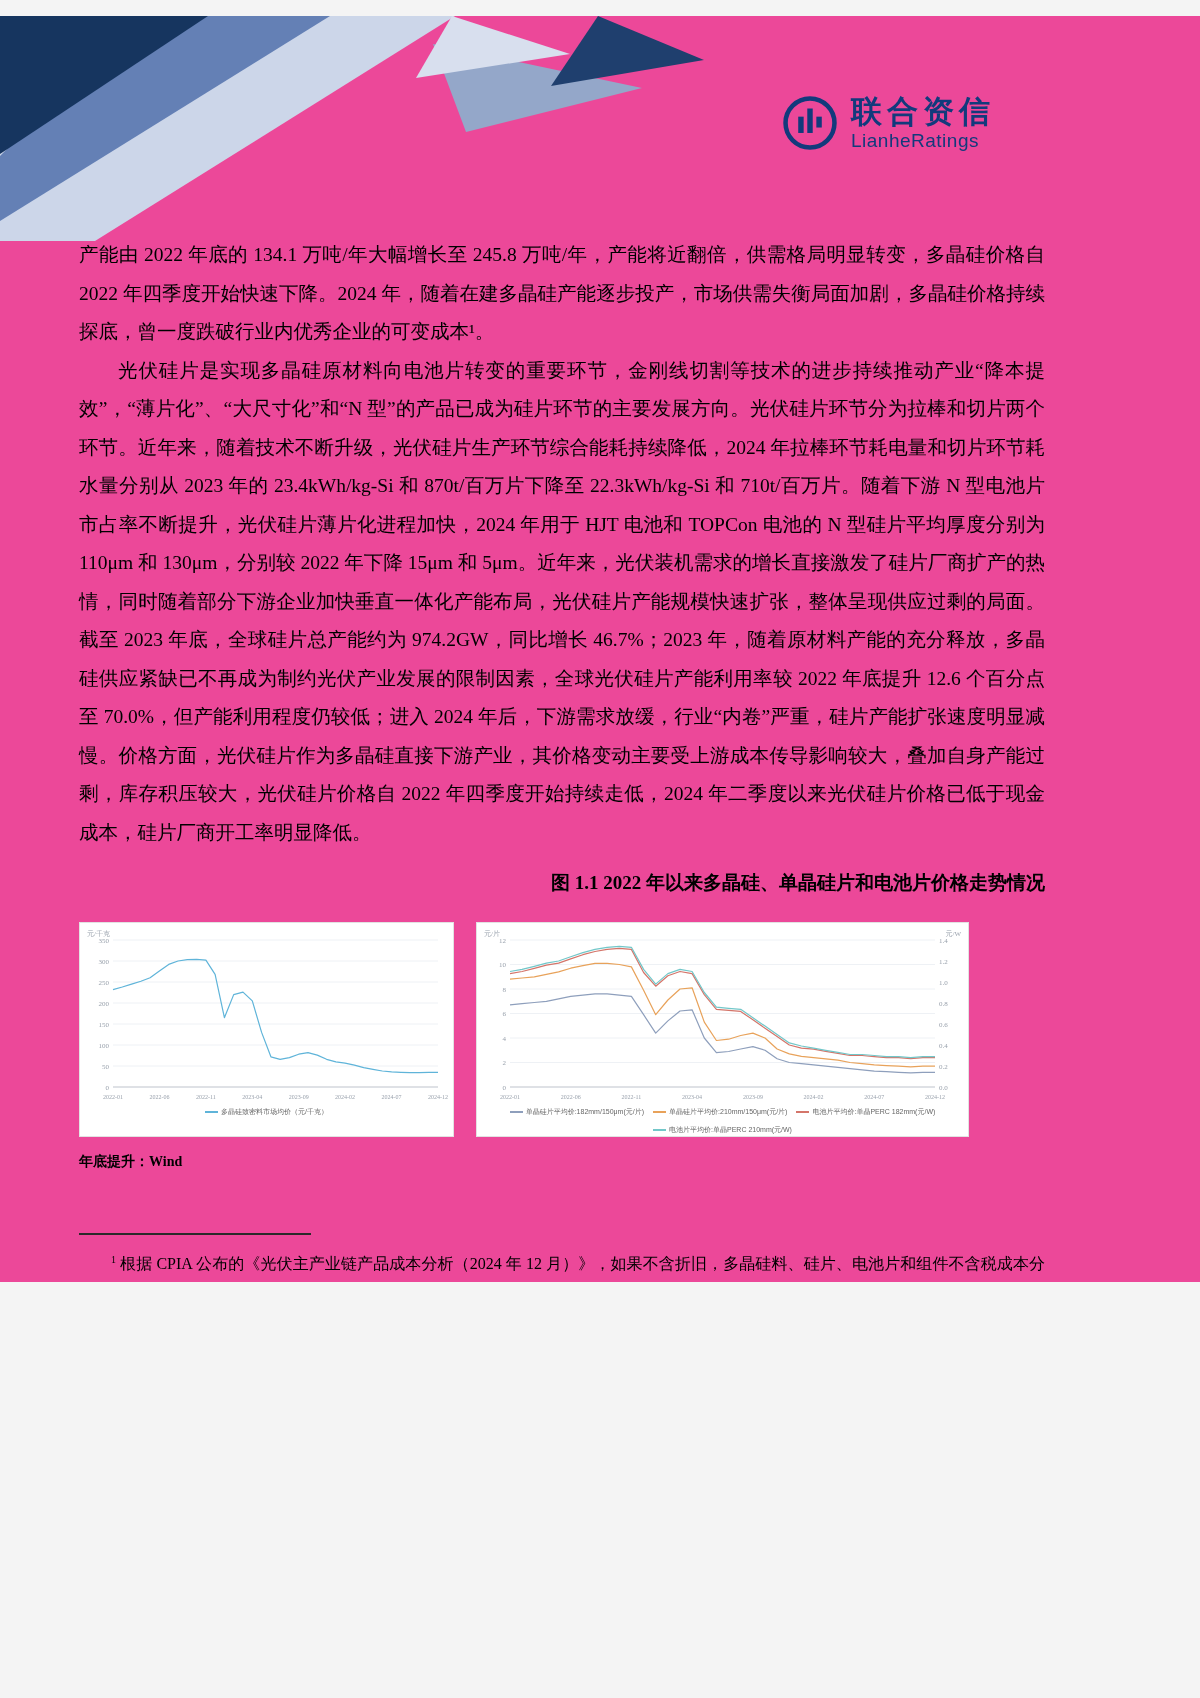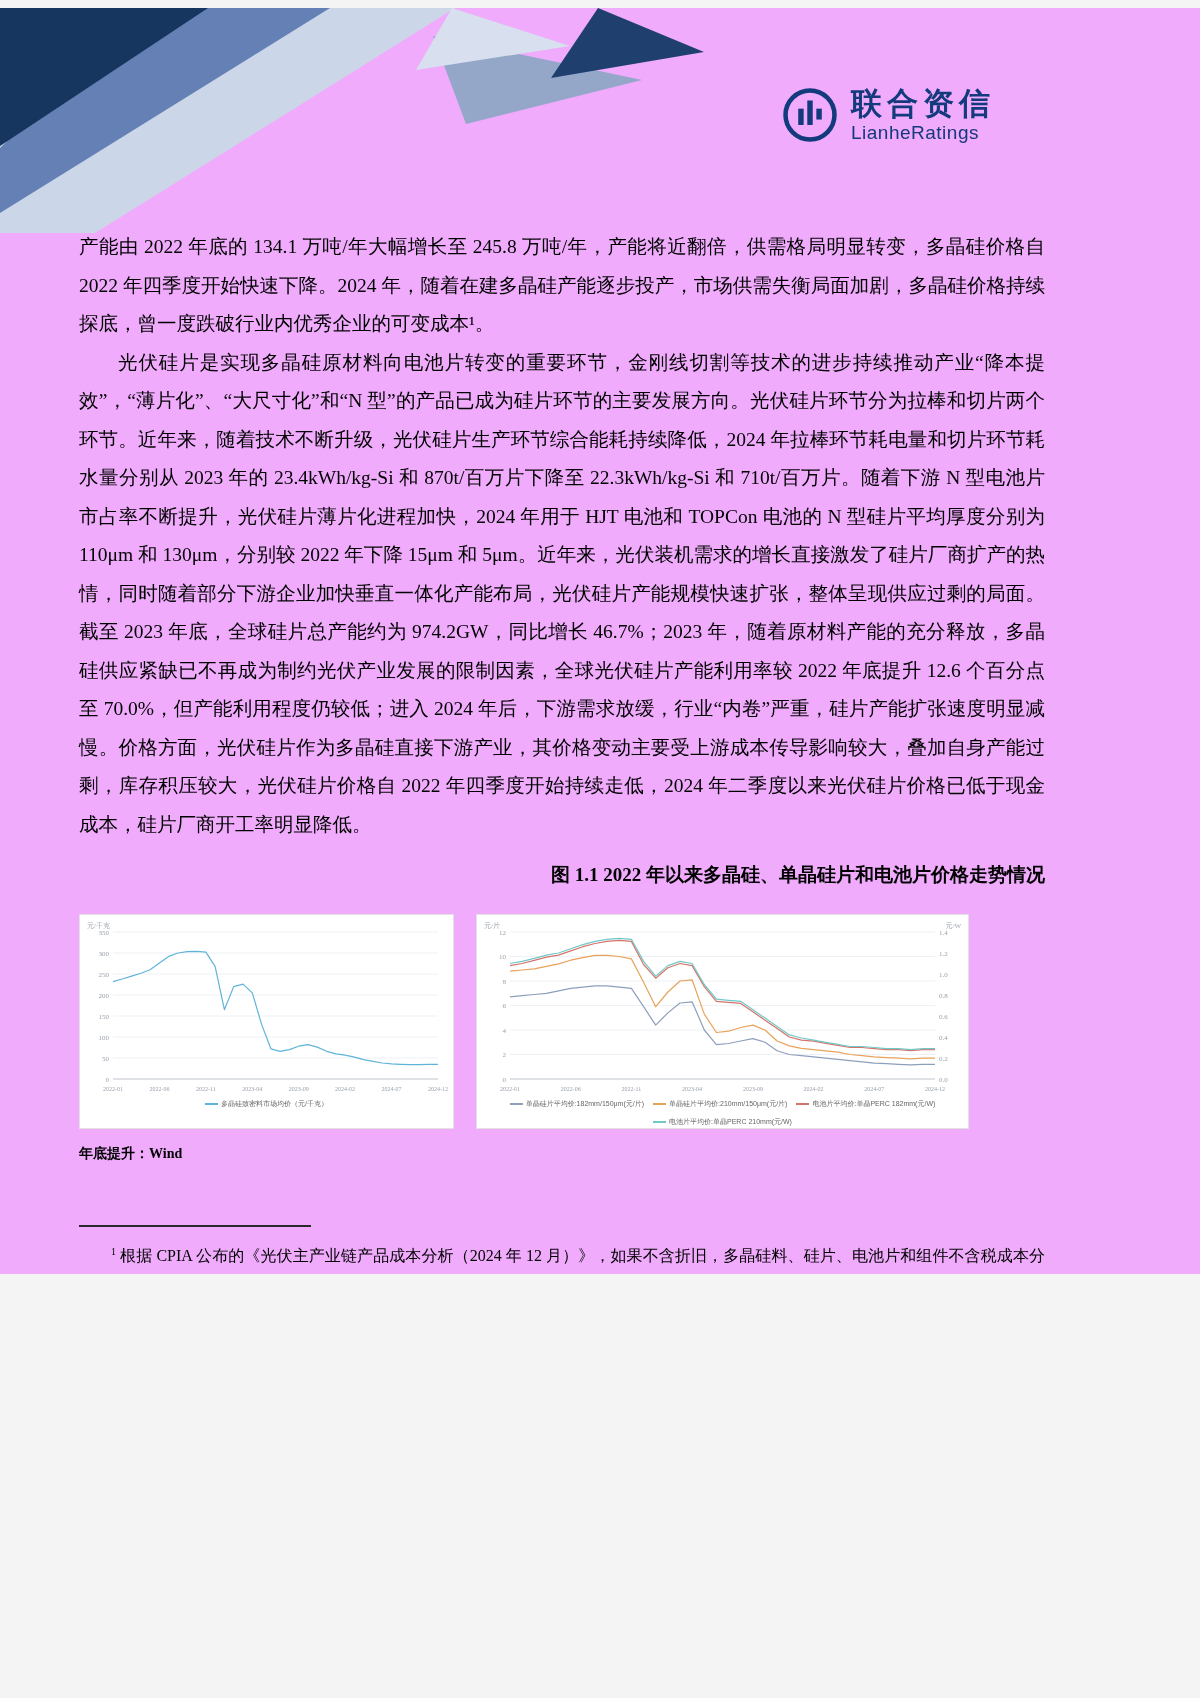--- a/index.html
+++ b/index.html
@@ -1,18 +1,18 @@
 <!DOCTYPE html>
 <html><head>
 <meta charset="utf-8">
 <style>
   * { margin:0; padding:0; box-sizing:border-box; }
   html,body { background:#f4f4f4; }
   body { font-family:"Liberation Serif", serif; }
-  .page { position:relative; width:1200px; height:1266px; background:#f0abfc; margin:8px auto; overflow:hidden; }
+  .page { position:relative; width:1200px; height:1266px; background:#ec4899; margin:16px auto; overflow:hidden; }
 
   
   .banner { position:absolute; top:0; left:0; width:100%; height:225px; pointer-events:none; }
   .sh { position:absolute; inset:0; }
   .sh1 { background:#ccd6e9; clip-path:polygon(0 0, 455px 0, 95px 225px, 0 225px); }
   .sh2 { background:#6480b5; clip-path:polygon(140px 0, 330px 0, 0 205px, 0 140px); }
   .sh3 { background:#16355f; clip-path:polygon(0 0, 208px 0, 0 138px); }
   .sh4 { background:#94a7c9; clip-path:polygon(433px 28px, 642px 72px, 466px 116px); }
   .sh5 { background:#d8dfee; clip-path:polygon(452px 0, 570px 38px, 416px 62px); }
   .sh6 { background:#1f3f6e; clip-path:polygon(598px 0, 704px 44px, 551px 70px); }

